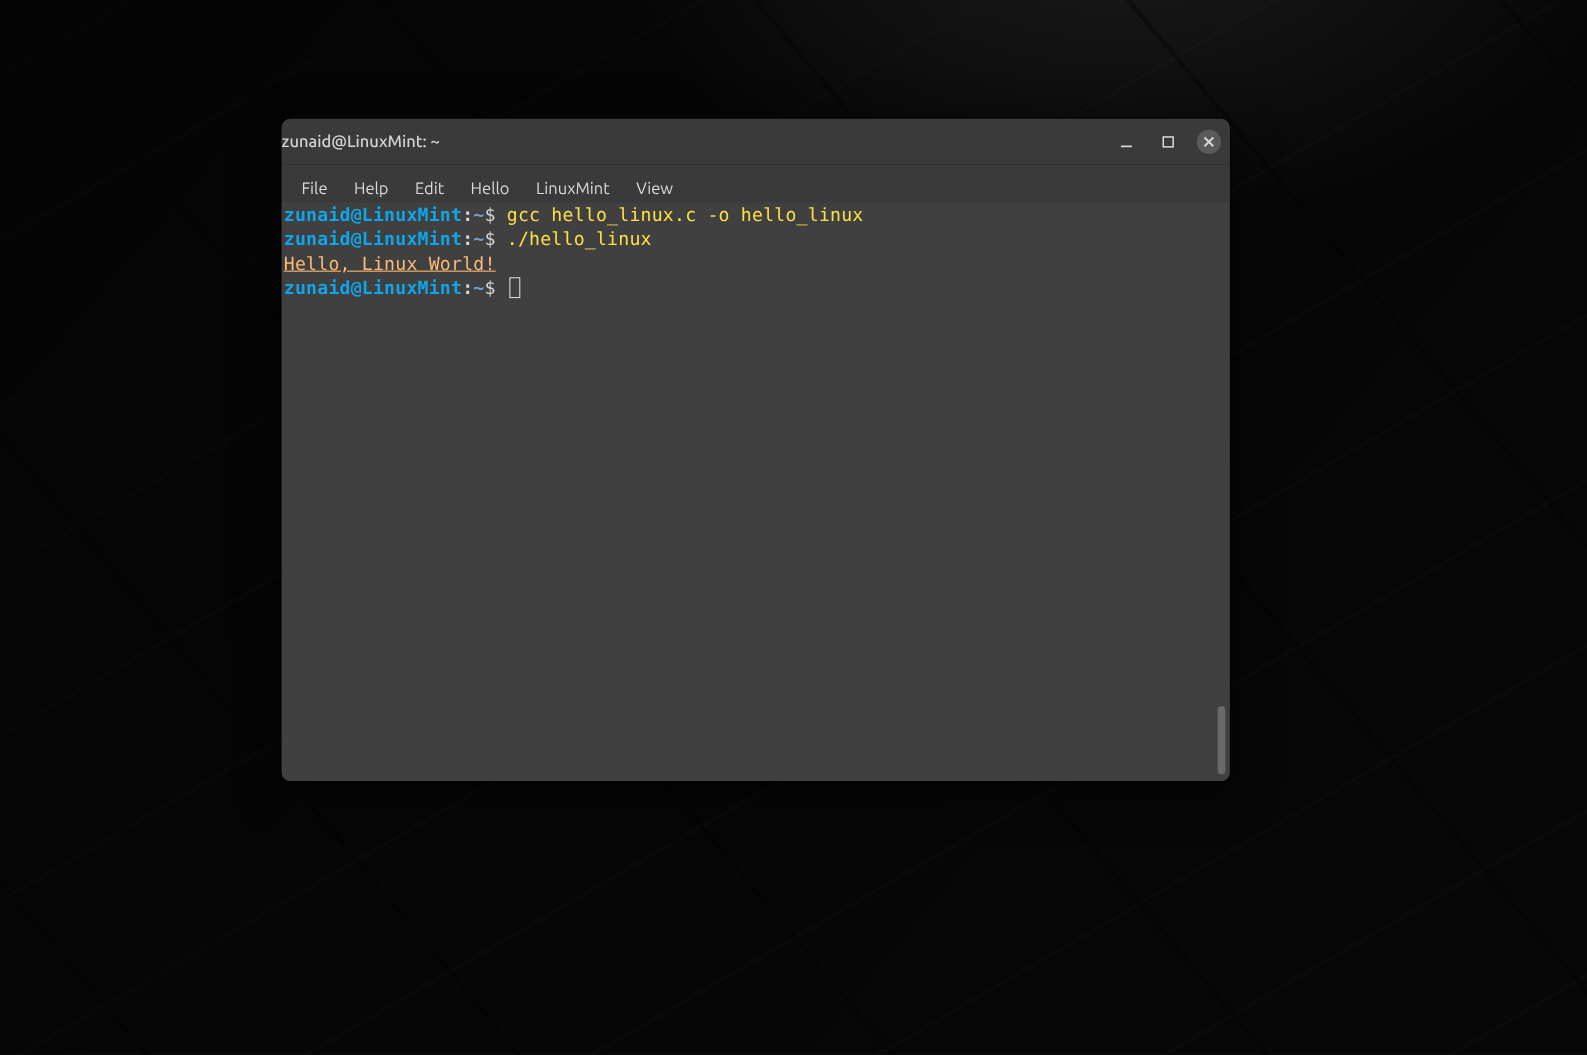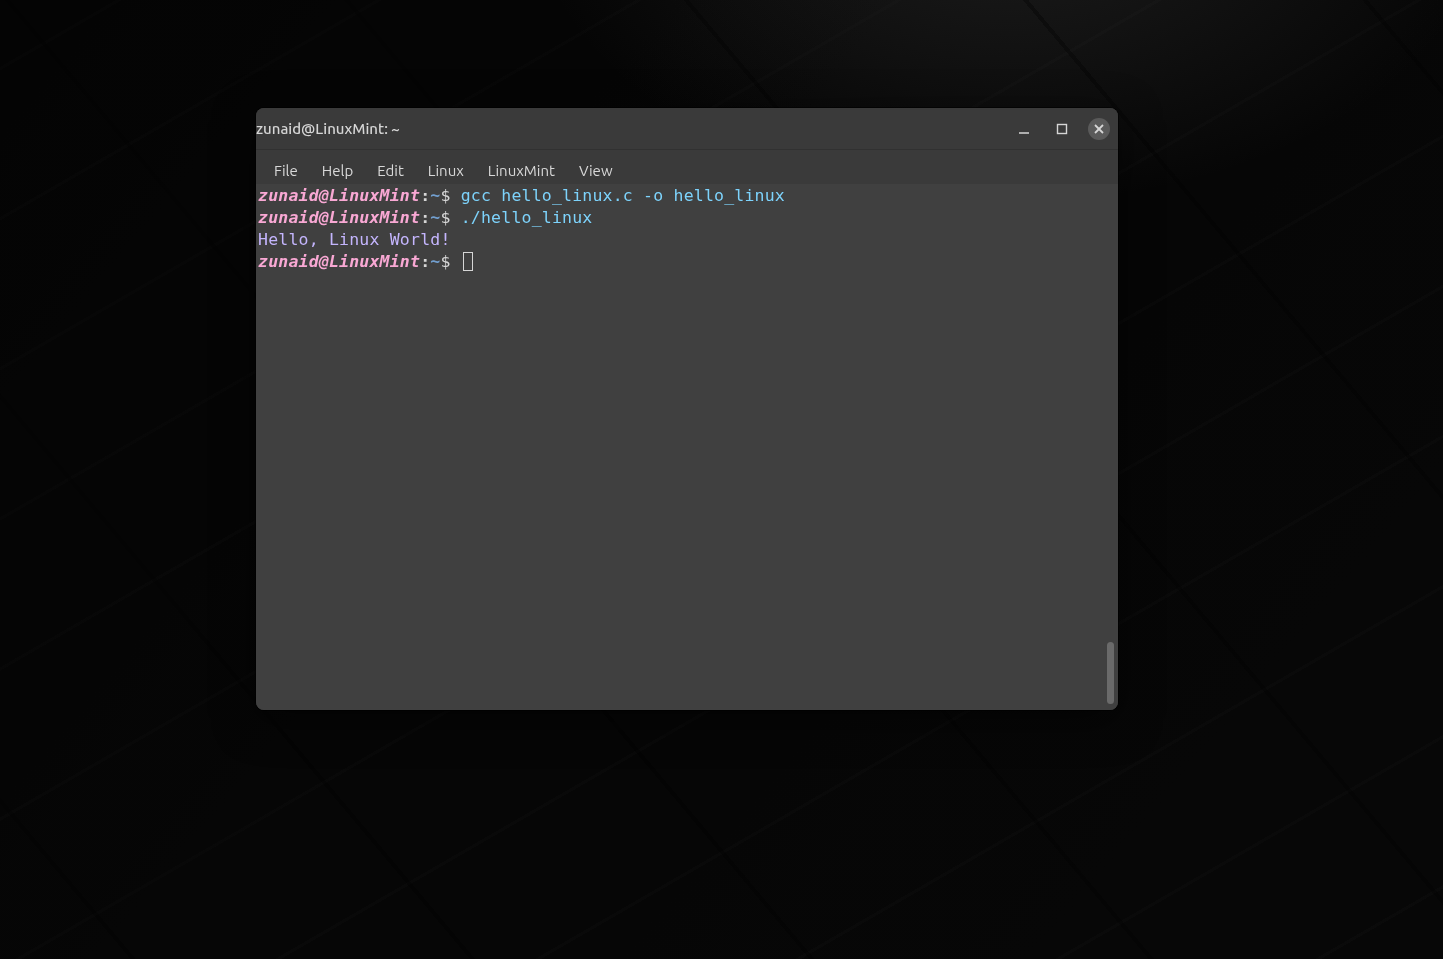--- a/index.html
+++ b/index.html
@@ -150,26 +150,26 @@
     .terminal-content {
       font-family: "DejaVu Sans Mono", "Liberation Mono", monospace;
       font-size: 16.5px;
       line-height: 22px;
       color: #d6d6d6;
       padding: 1px 2px;
       white-space: pre;
       letter-spacing: 0.2px;
     }
 
-    .prompt-user { color: #f9a8d4; font-weight: bold; font-style: italic; }
+    .prompt-user { color: #0ea5e9; font-weight: bold; }
     .prompt-path { color: #729fcf; font-weight: bold; }
     .prompt-colon { color: #d6d6d6; font-weight: bold; }
     .prompt-dollar { color: #d6d6d6; }
-    .cmd { color: #7dd3fc; }
-    .output { color: #c4b5fd; }
+    .cmd { color: #fde047; }
+    .output { color: #fdba74; text-decoration: underline; }
 
     .cursor-block {
       display: inline-block;
       width: 10px;
       height: 19px;
       border: 1.5px solid #d6d6d6;
       vertical-align: text-bottom;
       margin-bottom: 0;
       margin-left: 2px;
     }
@@ -211,21 +211,21 @@
           <line x1="9" y1="1" x2="1" y2="9" stroke="#d6d6d6" stroke-width="1.8"></line>
         </svg>
       </div>
     </div>
   </div>
 
   <div class="menubar">
     <div class="menu-item">File</div>
     <div class="menu-item">Help</div>
     <div class="menu-item">Edit</div>
-    <div class="menu-item">Linux</div>
+    <div class="menu-item">Hello</div>
     <div class="menu-item">LinuxMint</div>
     <div class="menu-item">View</div>
   </div>
 
   <div class="terminal-area">
     <div class="terminal-content" id="terminal-content"><div><span class="prompt-user">zunaid@LinuxMint</span><span class="prompt-colon">:</span><span class="prompt-path">~</span><span class="prompt-dollar">$</span><span class="cmd"> gcc hello_linux.c -o hello_linux</span></div><div><span class="prompt-user">zunaid@LinuxMint</span><span class="prompt-colon">:</span><span class="prompt-path">~</span><span class="prompt-dollar">$</span><span class="cmd"> ./hello_linux</span></div><div class="output">Hello, Linux World!</div><div><span class="prompt-user">zunaid@LinuxMint</span><span class="prompt-colon">:</span><span class="prompt-path">~</span><span class="prompt-dollar">$</span><span class="cmd"> </span><span class="cursor-block"></span></div></div>
     <div class="scrollbar-thumb"></div>
   </div>
 
 </div>

